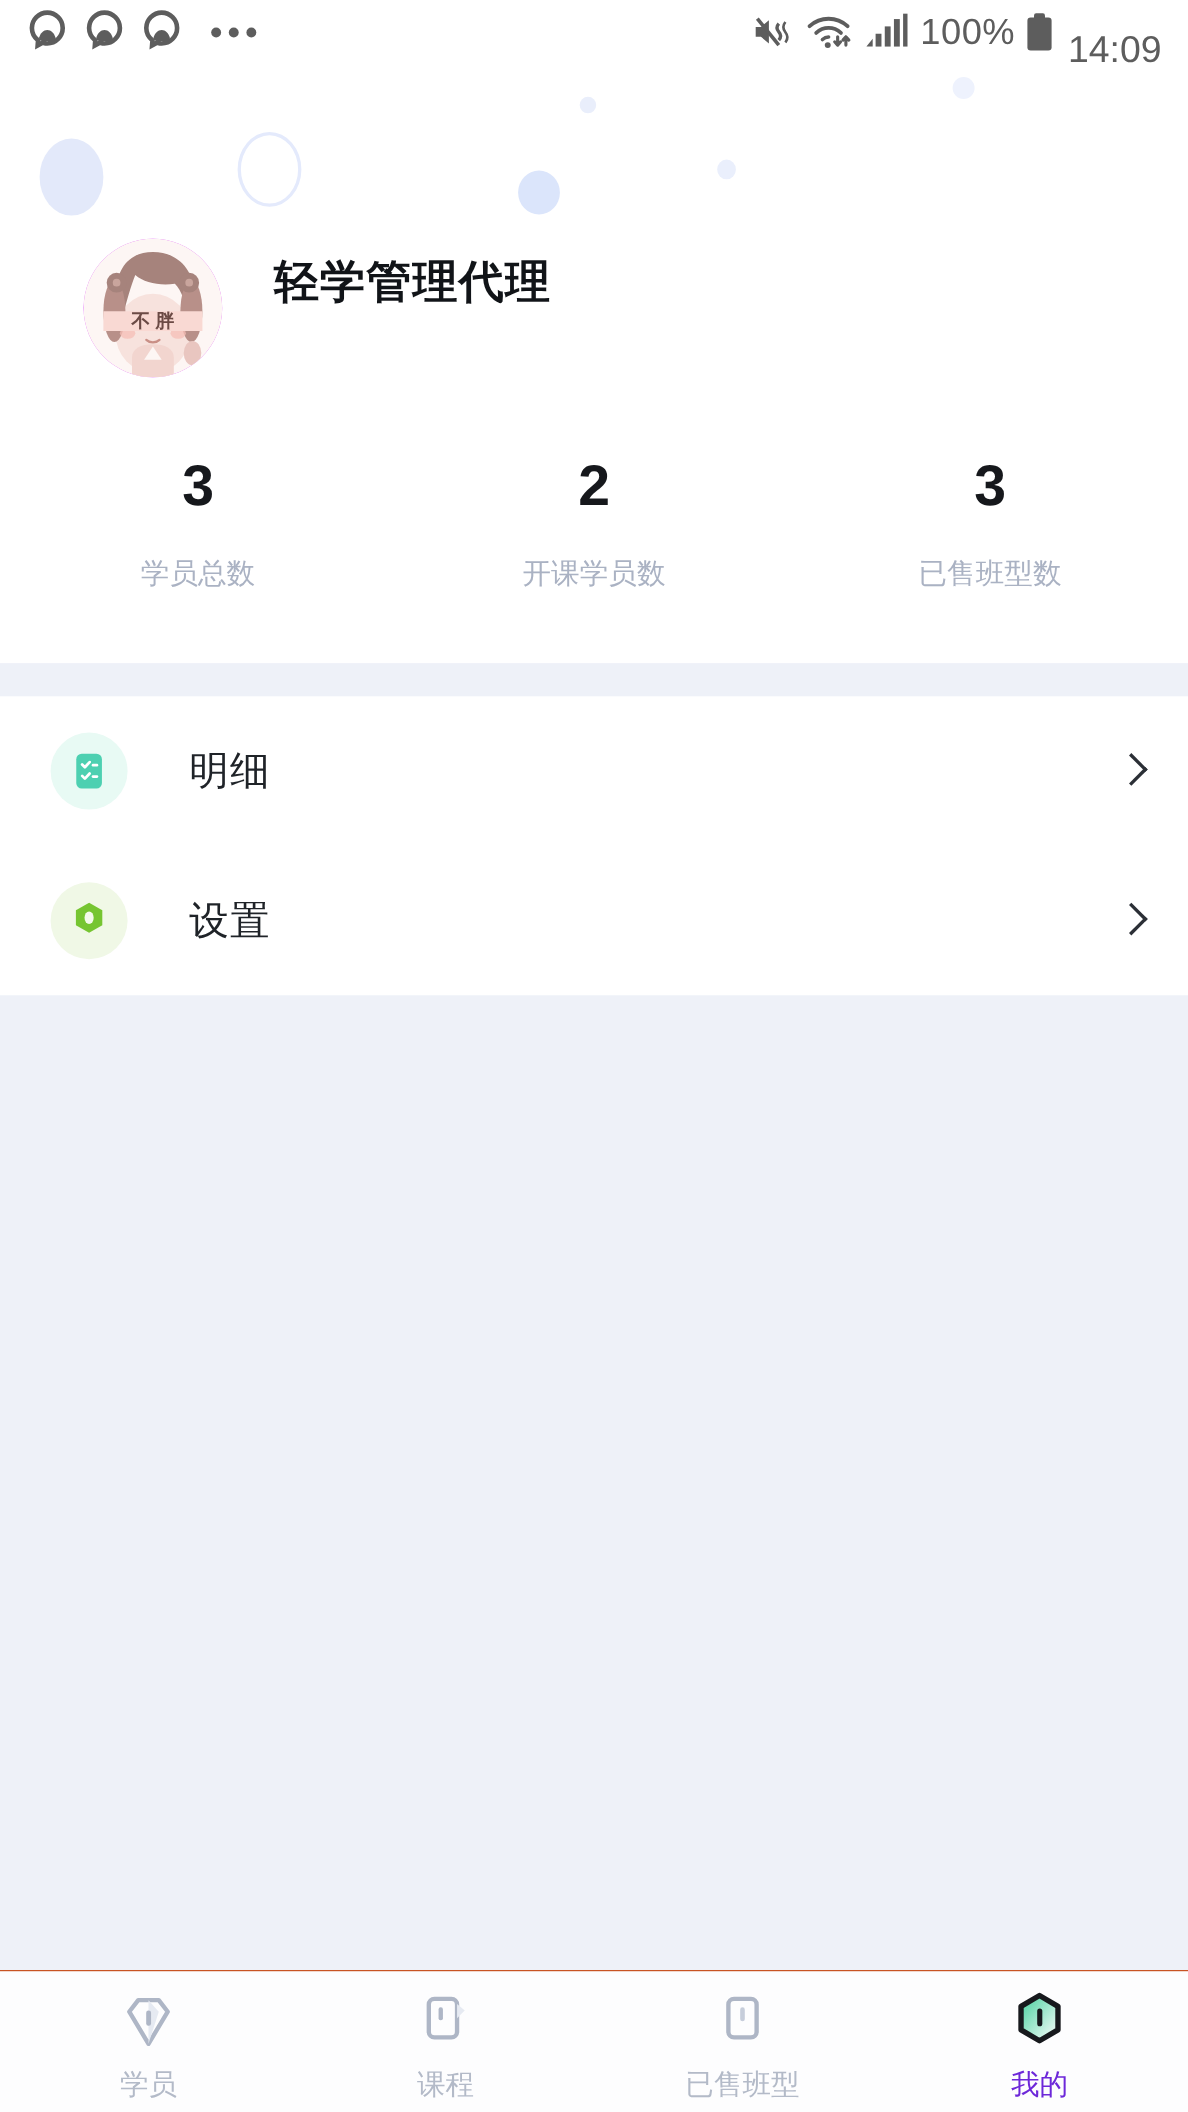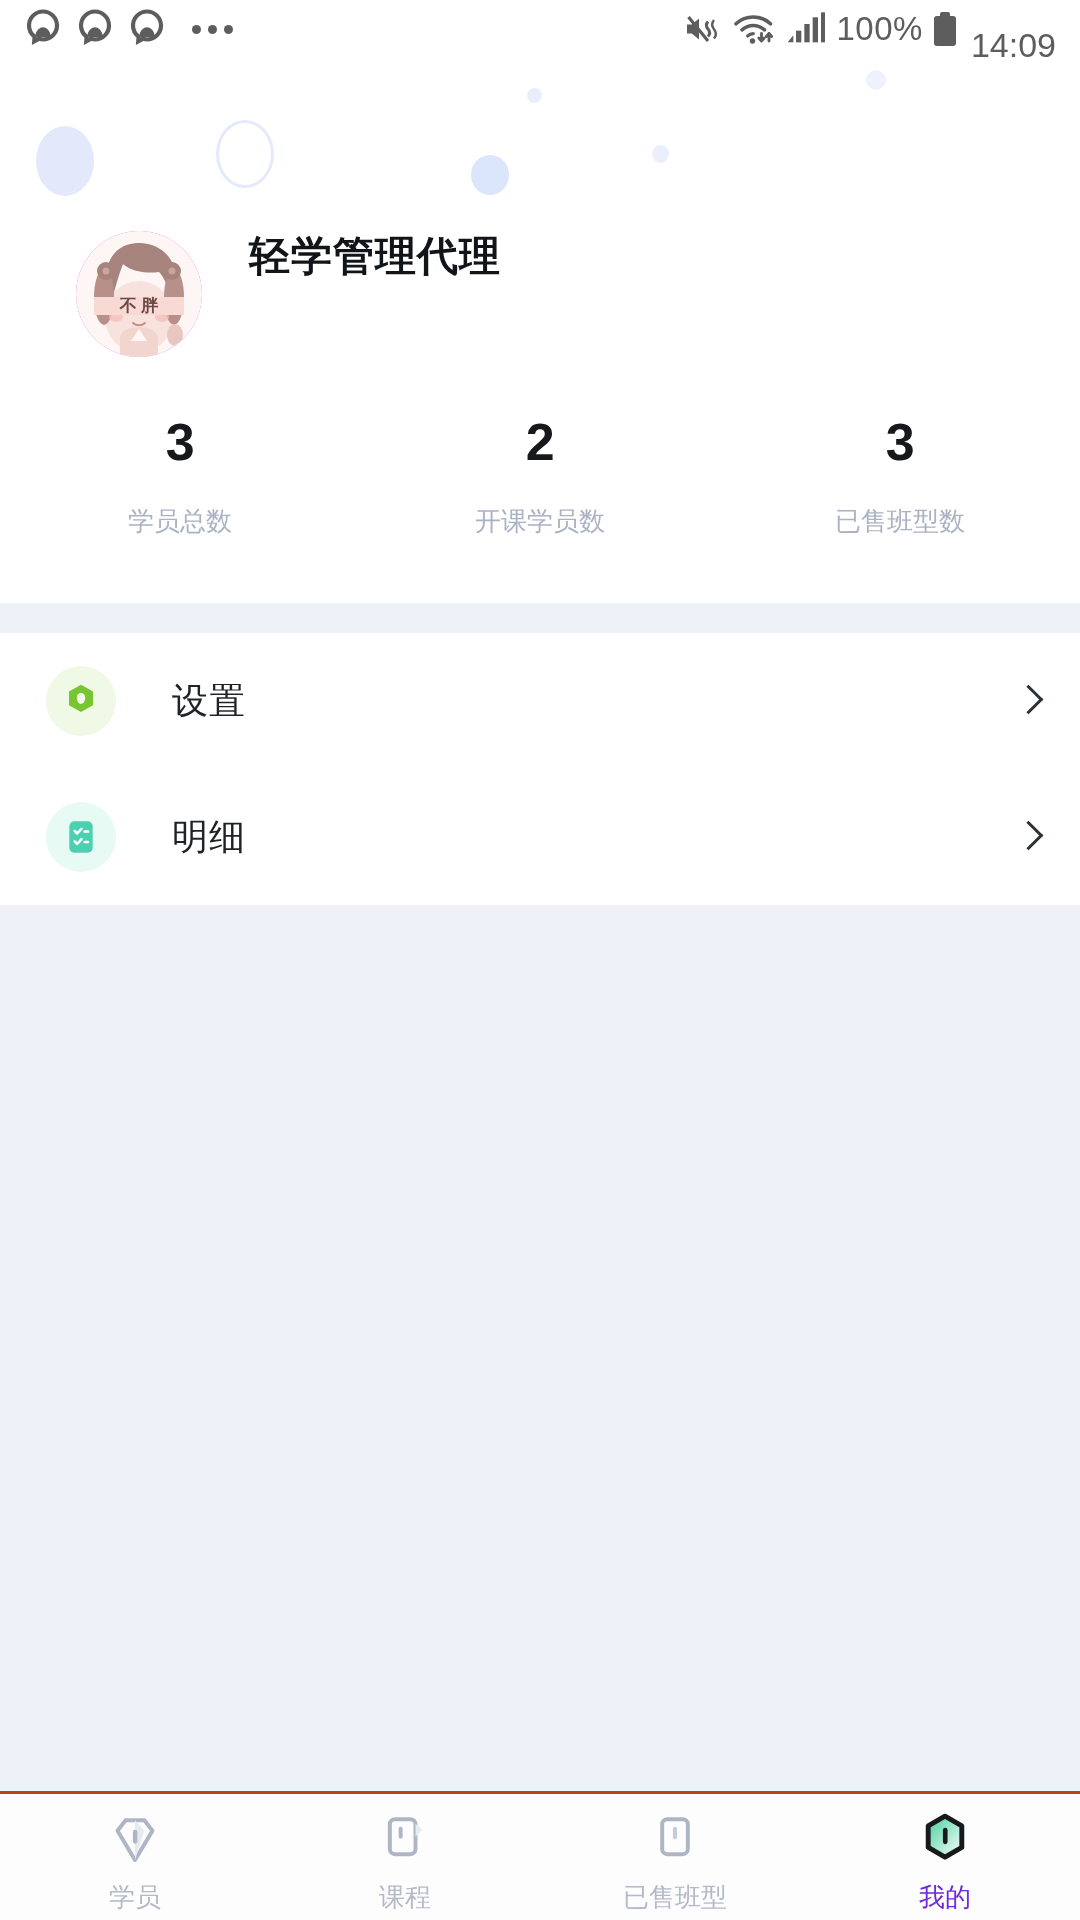--- a/index.html
+++ b/index.html
@@ -48,21 +48,21 @@
   .deco{ position:absolute; border-radius:50%; }
   .d1{ left:36px;  top:126px; width:58px; height:70px; background:#e3e9fa; }
   .d2{ left:214px; top:7px;  width:38px; height:46px; background:#ffffff; }
   .d3{ left:216px; top:120px; width:58px; height:68px; border:3px solid #e4eafc; background:transparent; }
   .d4{ left:471px; top:155px; width:38px; height:40px; background:#dbe5fb; }
   .d5{ left:527px; top:88px;  width:15px; height:15px; background:#e9eefb; }
   .d6{ left:652px; top:145px; width:17px; height:18px; background:#eaeffc; }
   .d7{ left:866px; top:70px;  width:20px; height:20px; background:#eef2fd; }
 
   .avatar{
-    position:absolute; left:76px; top:231px;
+    position:absolute; left:76px; top:217px;
     width:126px; height:126px; border-radius:50%;
     overflow:hidden; background:#d946ef;
     box-shadow:0 0 0 5px rgba(255,255,255,.95);
   }
   .avatar svg{ display:block; width:126px; height:126px; }
   .username{
     position:absolute; left:249px; top:229px;
     font-size:41px; font-weight:bold; color:#111418;
     letter-spacing:1px;
   }
@@ -118,21 +118,21 @@
 
   
   .body-empty{
     position:absolute; top:905px; left:0; width:1080px; height:886px;
     background:#eef1f8;
   }
 
   
   .tabbar{
     position:absolute; bottom:0; left:0; width:1080px; height:129px;
-    background:#fdfdfe; border-top:3px solid #c2410c;
+    background:#fdfdfe; border-top:1px solid #c2410c;
     display:flex; align-items:flex-start; padding-top:14px;
   }
   .tab{ flex:1; display:flex; flex-direction:column; align-items:center; }
   .tab-ico{ height:62px; display:flex; align-items:center; justify-content:center; }
   .tab-lbl{ margin-top:10px; font-size:26px; color:#b3bac8; }
   .tab.active .tab-lbl{ color:#6d28d9; }
 </style>
 </head>
 <body>
 
@@ -237,41 +237,41 @@
     <div class="stat">
       <span class="stat-val">3</span>
       <span class="stat-lbl">已售班型数</span>
     </div>
   </div>
 
   <div class="band"></div>
 
   <div class="menu">
     <div class="mrow">
-      <span class="icon-circle ic-setting">
-        <svg width="40" height="40" viewBox="0 0 24 24">
-          <path d="M12 2.2l7.2 4.1v8.2L12 18.6 4.8 14.5V6.3z" fill="#76c531"></path>
-          <ellipse cx="12" cy="10.4" rx="2.5" ry="3.4" fill="#f3faea"></ellipse>
-        </svg>
-      </span>
-      <span class="mlabel">设置</span>
-      <span class="chev"></span>
-    </div>
-
-    <div class="mrow">
       <span class="icon-circle ic-detail">
         <svg width="40" height="40" viewBox="0 0 24 24">
           <rect x="5" y="2.5" width="14" height="19" rx="3" fill="#4dd0b1"></rect>
           <path d="M8.2 8.4l1.5 1.5 2.6-2.8" stroke="#ffffff" stroke-width="1.5" fill="none" stroke-linecap="round" stroke-linejoin="round"></path>
           <rect x="13.4" y="8" width="3.6" height="1.5" rx=".7" fill="#ffffff"></rect>
           <path d="M8.2 14.6l1.5 1.5 2.6-2.8" stroke="#ffffff" stroke-width="1.5" fill="none" stroke-linecap="round" stroke-linejoin="round"></path>
           <rect x="13.4" y="14.2" width="3.6" height="1.5" rx=".7" fill="#ffffff"></rect>
         </svg>
       </span>
       <span class="mlabel">明细</span>
+      <span class="chev"></span>
+    </div>
+
+    <div class="mrow">
+      <span class="icon-circle ic-setting">
+        <svg width="40" height="40" viewBox="0 0 24 24">
+          <path d="M12 2.2l7.2 4.1v8.2L12 18.6 4.8 14.5V6.3z" fill="#76c531"></path>
+          <ellipse cx="12" cy="10.4" rx="2.5" ry="3.4" fill="#f3faea"></ellipse>
+        </svg>
+      </span>
+      <span class="mlabel">设置</span>
       <span class="chev"></span>
     </div>
   </div>
 
   <div class="body-empty"></div>
 
   <div class="tabbar">
     <div class="tab">
       <span class="tab-ico">
         <svg width="56" height="56" viewBox="0 0 24 24">

